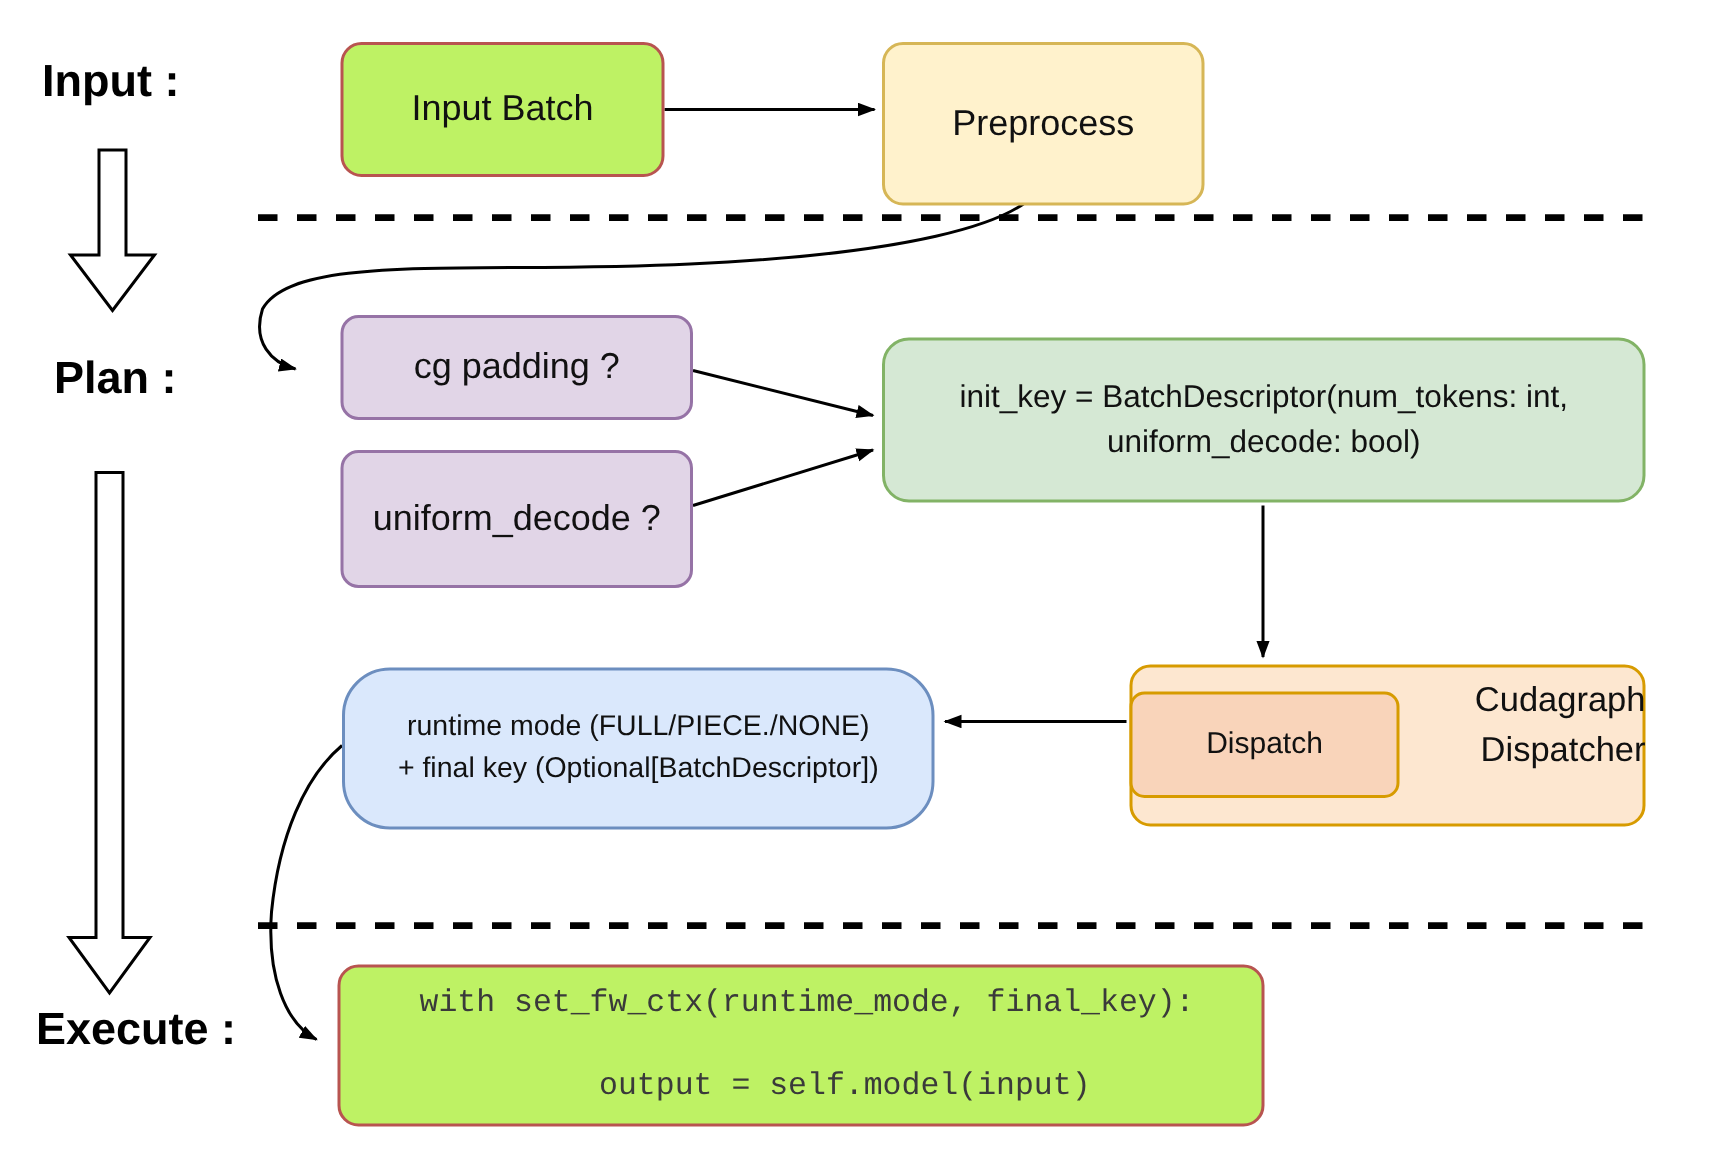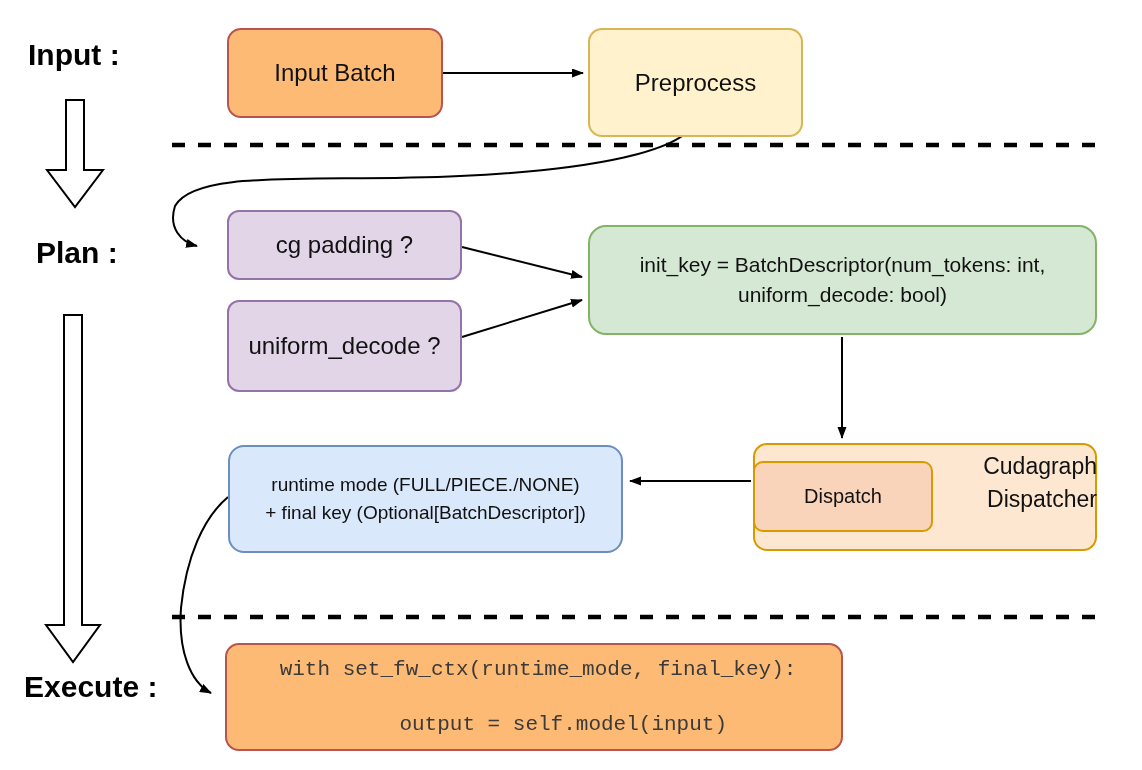--- a/index.html
+++ b/index.html
@@ -33,21 +33,21 @@
     position: absolute;
     box-sizing: border-box;
     display: flex;
     flex-direction: column;
     align-items: center;
     justify-content: center;
     text-align: center;
     color: #111111;
   }
   .node .line { white-space: nowrap; }
-  .node-red    { background: #fdba74; border: 2px solid #b85450; }
+  .node-red    { background: #bef264; border: 2px solid #b85450; }
   .node-yellow { background: #fff2cc; border: 2px solid #d6b656; }
   .node-purple { background: #e1d5e7; border: 2px solid #9673a6; }
   .node-green  { background: #d5e8d4; border: 2px solid #82b366; }
   .node-blue   { background: #dae8fc; border: 2px solid #6c8ebf; }
   .node-orange-outer { background: #fde7d0; border: 2px solid #d79b00; }
   .node-orange-inner { background: #f9d4ba; border: 2px solid #d79b00; }
 
   #input-batch   { left: 227px; top: 28px;  width: 216px; height: 90px;  border-radius: 14px; font-size: 24px; }
   #preprocess    { left: 588px; top: 28px;  width: 215px; height: 109px;  border-radius: 14px; font-size: 24px; }
   #cg-padding    { left: 227px; top: 210px; width: 235px; height: 70px;  border-radius: 12px; font-size: 24px; }
@@ -56,21 +56,21 @@
   #cudagraph-outer { left: 753px; top: 443px; width: 344px; height: 108px; border-radius: 14px; }
   #dispatch      { left: 753px; top: 441px; width: 180px; height: 71px;  border-radius: 10px; font-size: 20px; margin-top: 20px; }
   #cudagraph-label {
     position: absolute;
     left: 933px; top: 450px; width: 164px;
     text-align: right;
     font-size: 23px;
     line-height: 33px;
     color: #111111;
   }
-  #runtime-mode  { left: 228px; top: 445px; width: 395px; height: 108px; border-radius: 16px; font-size: 19px; line-height: 28px; }
+  #runtime-mode  { left: 228px; top: 445px; width: 395px; height: 108px; border-radius: 32px; font-size: 19px; line-height: 28px; }
   #execute-code  {
     left: 225px; top: 643px; width: 618px; height: 108px;
     border-radius: 14px;
     font-family: "Liberation Mono", monospace;
     font-size: 21px;
     line-height: 31px;
     color: #3a3a3a;
     align-items: center;
     padding-left: 8px;
     gap: 24px;

